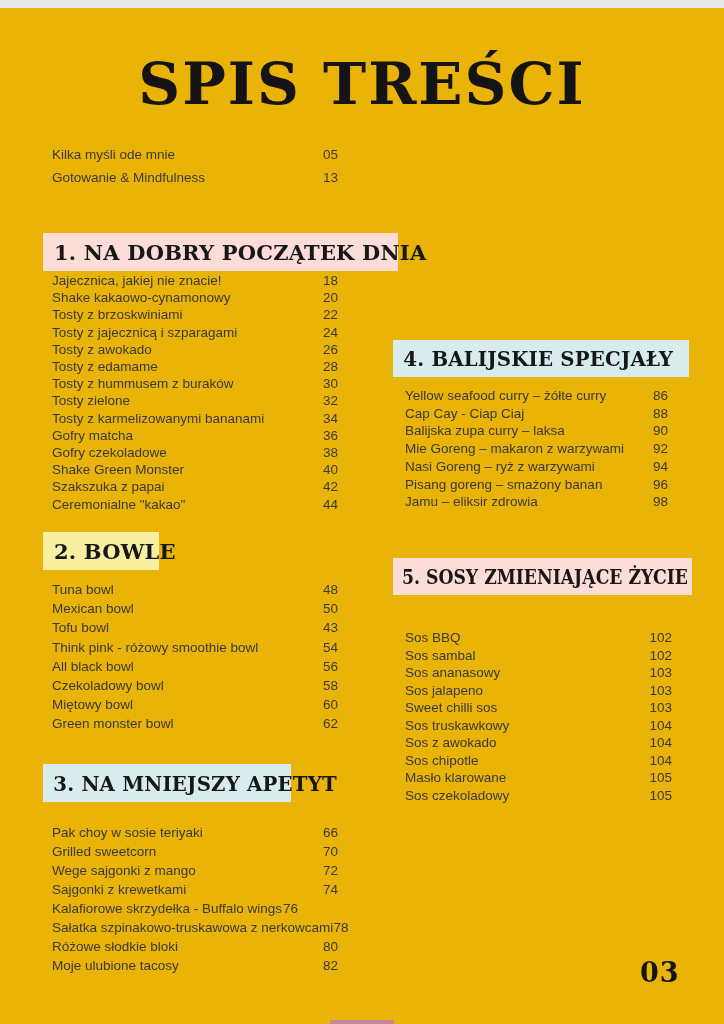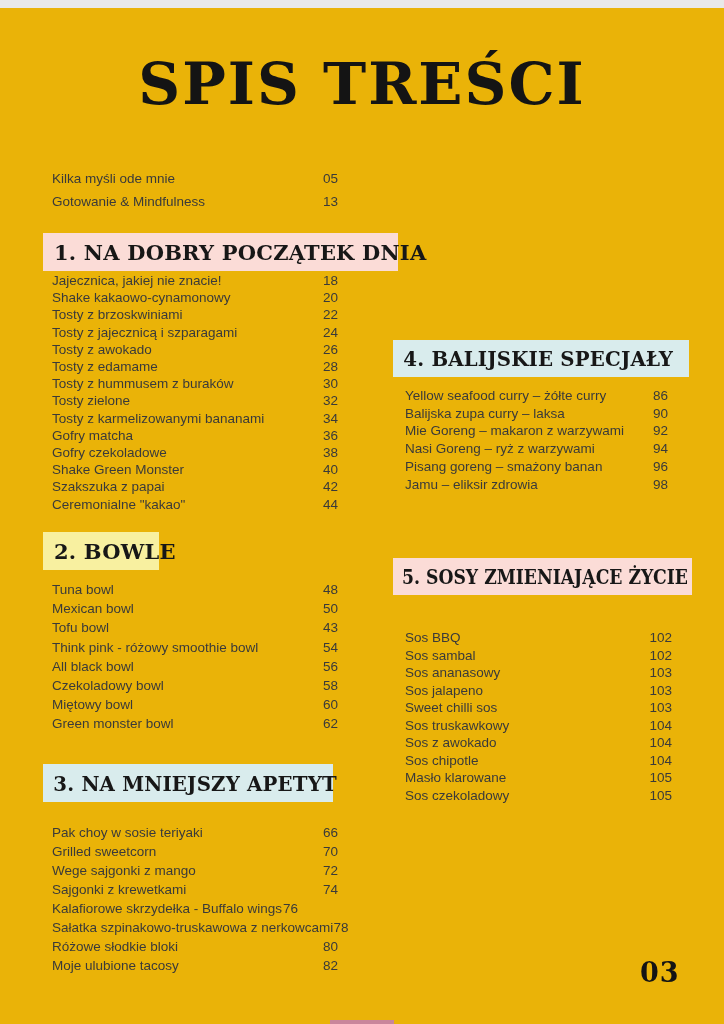--- a/index.html
+++ b/index.html
@@ -16,37 +16,37 @@
     font-weight:700;font-size:58px;letter-spacing:2px;color:#141414;
     white-space:nowrap;
   }
   
   .toc-list{position:absolute;}
   .toc-row{display:flex;justify-content:space-between;align-items:baseline;}
   .toc-row .lbl{white-space:nowrap;}
   .toc-row .num{white-space:nowrap;}
   .toc-row.offset .num{padding-right:40px;}
   
-  .intro-list{left:52px;top:160px;width:286px;font-size:13.5px;}
+  .intro-list{left:52px;top:136px;width:286px;font-size:13.5px;}
   .intro-list .toc-row{line-height:22.5px;}
   
   .sec-box{
     position:absolute;height:38px;
     font-family:"DejaVu Serif","Liberation Serif",serif;
     font-weight:700;color:#171717;
     display:flex;align-items:center;
   }
   .sec-heading{
     display:inline-block;white-space:nowrap;
     font-size:21px;letter-spacing:0.2px;
     transform-origin:left center;padding-left:11px;
   }
   .s1-box{left:43px;top:225px;width:355px;}
   .s2-box{left:43px;top:524px;width:116px;}
-  .s3-box{left:43px;top:756px;width:290px;}
+  .s3-box{left:43px;top:756px;width:248px;}
   .s3-box .sec-heading{transform:scaleX(0.94);}
   .s4-box{left:393px;top:332px;width:296px;height:37px;}
   .s4-box .sec-heading{transform:scaleX(0.94);}
   .s5-box{left:393px;top:550px;width:299px;height:37px;}
   .s5-box .sec-heading{transform:scaleX(0.82);letter-spacing:0;}
   
   .s1-list{left:52px;top:264px;width:286px;font-size:13.5px;}
   .s1-list .toc-row{line-height:17.2px;}
   .s2-list{left:52px;top:572px;width:286px;font-size:13.5px;}
   .s2-list .toc-row{line-height:19.2px;}
@@ -222,20 +222,24 @@
 
   <div class="sec-box s4-box" style="background-color: rgb(217, 236, 237);">
     <span class="sec-heading">4. BALIJSKIE SPECJAŁY</span>
   </div>
   <div class="toc-list s4-list">
       <div class="toc-row">
         <span class="lbl">Yellow seafood curry – żółte curry</span>
         <span class="num">86</span>
       </div>
       <div class="toc-row">
+        <span class="lbl">Cap Cay - Ciap Ciaj</span>
+        <span class="num">88</span>
+      </div>
+      <div class="toc-row">
         <span class="lbl">Balijska zupa curry – laksa</span>
         <span class="num">90</span>
       </div>
       <div class="toc-row">
         <span class="lbl">Mie Goreng – makaron z warzywami</span>
         <span class="num">92</span>
       </div>
       <div class="toc-row">
         <span class="lbl">Nasi Goreng – ryż z warzywami</span>
         <span class="num">94</span>

